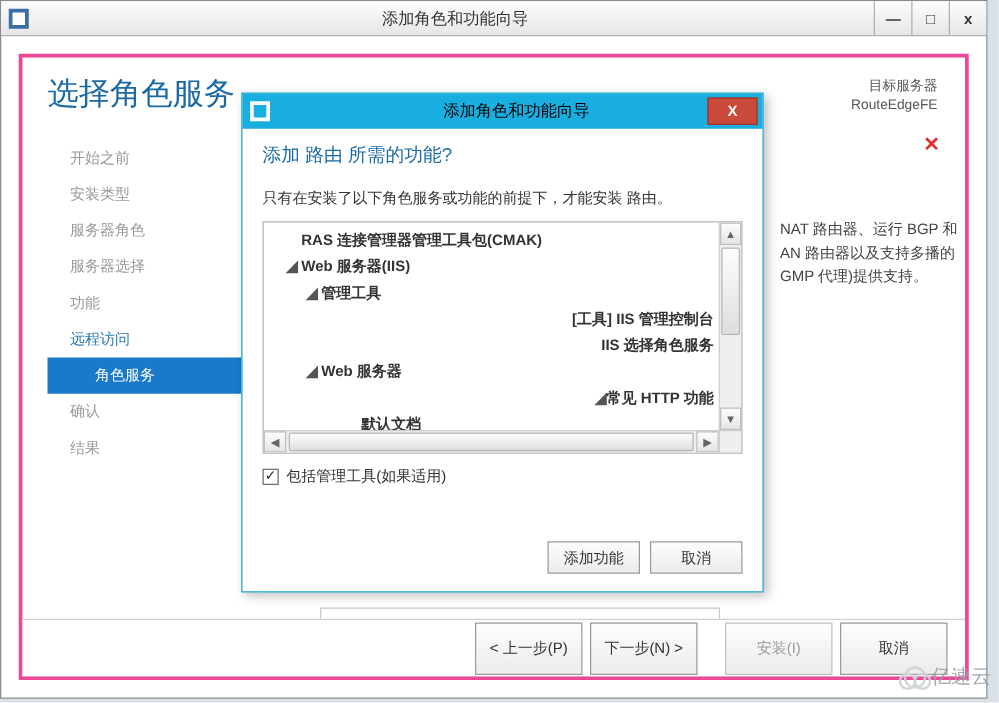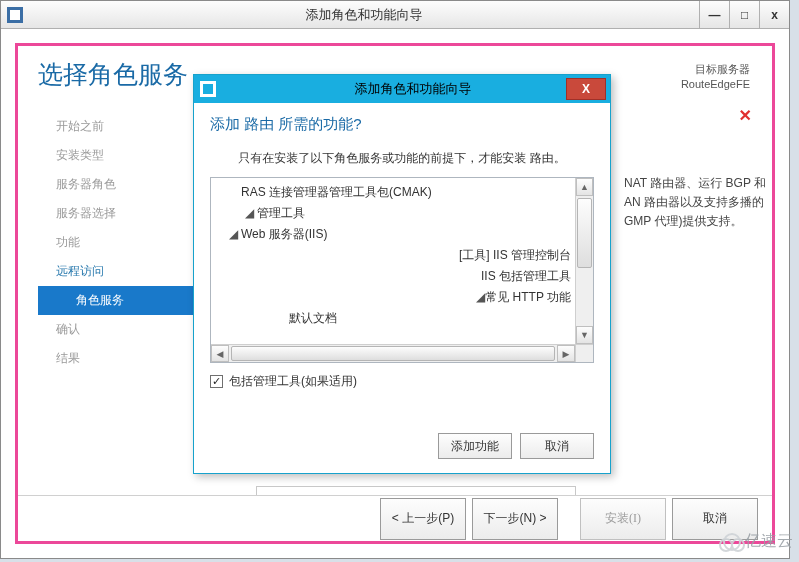--- a/index.html
+++ b/index.html
@@ -153,21 +153,21 @@
     min-width: 86px;
     height: 42px;
     background: linear-gradient(#fdfdfd,#ececec);
     border: 1px solid #9a9a9a;
     display:flex;
     align-items:center;
     justify-content:center;
     font-size:12px;
     color:#333;
   }
-  .wiz-btn.disabled { color:#9c9c9c; border-color:#c0c0c0;font-family:Liberation Serif, serif; }
+  .wiz-btn.disabled { color:#9c9c9c; border-color:#c0c0c0; }
 
   
   .modal {
     position:absolute;
     left: 193px; top: 74px;
     width: 418px;
     height: 400px;
     border: 1px solid #17a2cc;
     background:#fff;
     box-shadow: 3px 3px 8px rgba(0,0,0,.25);
@@ -214,35 +214,35 @@
   }
   .modal-question {
     color:#1a6aa6;
     font-size:15px;
     margin-bottom: 16px;
   }
   .modal-note {
     color:#333;
     font-size:12px;
     margin-bottom: 10px;
-    text-align: center;
   }
   .tree-box {
     border:1px solid #aeb6bf;
     height: 186px;
     position: relative;
     font-size:12px;
     overflow:hidden;
   }
   .tree-content {
     position:absolute; left:0; top:0; right:18px; bottom:18px;
     overflow:hidden;
     padding: 4px 4px;
     line-height: 1.75;
     color:#333;
+    font-weight:bold;
   }
   .tree-content .ti { white-space: nowrap; }
   .tri { display:inline-block; width:12px; color:#555; }
   .i1 { padding-left:14px; }
   .i2 { padding-left:30px; }
   .i3 { padding-left:46px;text-align:right; }
   .i4 { padding-left:62px; }
 
   
   .vscroll {
@@ -426,24 +426,25 @@
       </div>
   </div>
 
   <div class="modal-body">
     <div class="modal-question">添加 路由 所需的功能?</div>
     <div class="modal-note">只有在安装了以下角色服务或功能的前提下，才能安装 路由。</div>
 
     <div class="tree-box">
       <div class="tree-content">
         <div class="ti i1"><span class="tri"></span><span>RAS 连接管理器管理工具包(CMAK)</span></div>
+        <div class="ti i1"><span class="tri">◢</span><span>Web 服务器(IIS)</span></div>
         <div class="ti i2"><span class="tri">◢</span><span>管理工具</span></div>
-        <div class="ti i1"><span class="tri">◢</span><span>Web 服务器(IIS)</span></div>
         <div class="ti i3"><span class="tri"></span><span>[工具] IIS 管理控制台</span></div>
-        <div class="ti i3"><span class="tri"></span><span>IIS 包括管理工具</span></div>
+        <div class="ti i3"><span class="tri"></span><span>IIS 选择角色服务</span></div>
+        <div class="ti i2"><span class="tri">◢</span><span>Web 服务器</span></div>
         <div class="ti i3"><span class="tri">◢</span><span>常见 HTTP 功能</span></div>
         <div class="ti i4"><span class="tri"></span><span>默认文档</span></div>
       </div>
       <div class="vscroll">
         <div class="sb-btn sb-top">▲</div>
         <div class="thumb"></div>
         <div class="sb-btn sb-bot">▼</div>
       </div>
       <div class="hscroll">
         <div class="sb-btn sb-l">◀</div>

